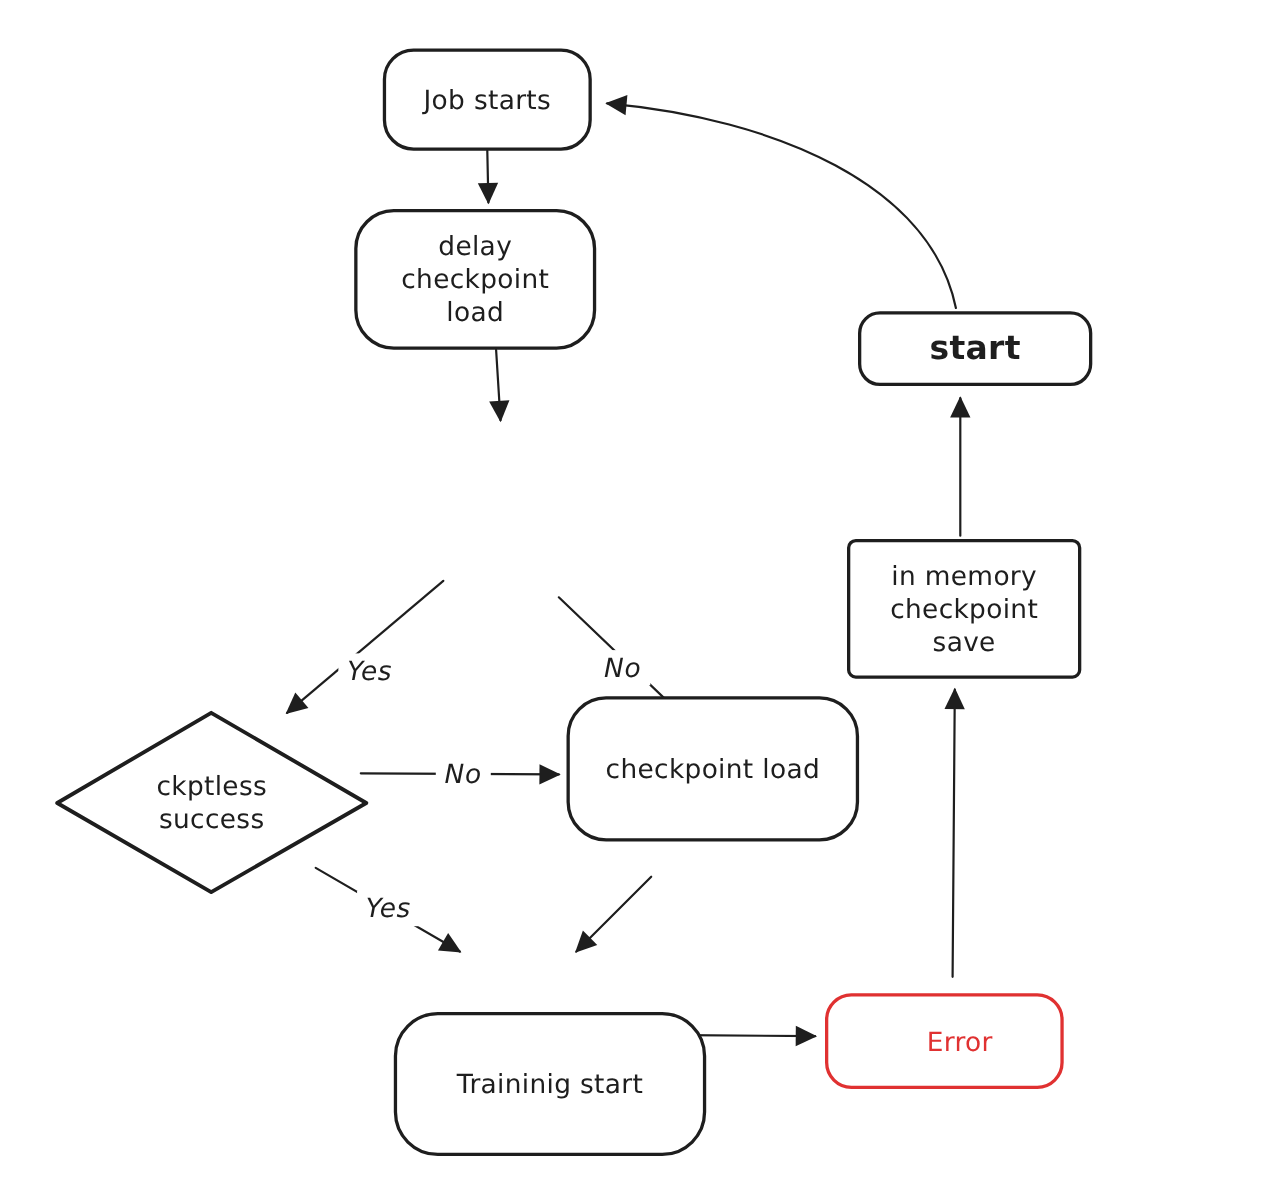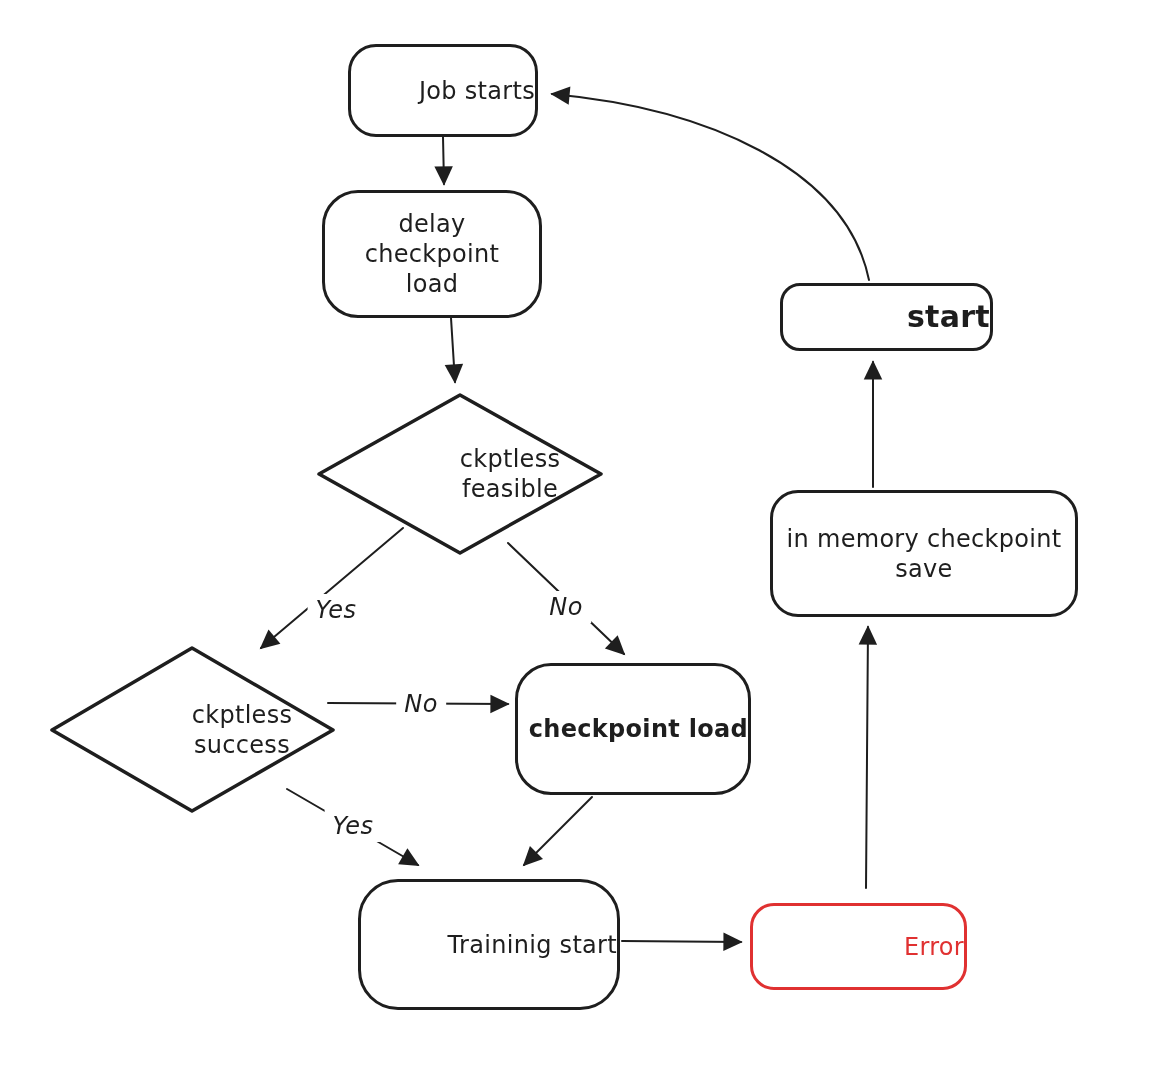--- a/index.html
+++ b/index.html
@@ -20,21 +20,21 @@
     position: absolute;
     left: 0;
     top: 0;
     z-index: 1;
   }
   .node {
     position: absolute;
     z-index: 2;
     display: flex;
     align-items: center;
-    justify-content: flex-end;
+    justify-content: center;
     box-sizing: border-box;
     background: #ffffff;
     border: 3px solid #1e1e1e;
     font-size: 24px;
     font-weight: 500;
     text-align: center;
     line-height: 1.25;
     letter-spacing: 0.3px;
   }
   .node.diamond {
@@ -51,24 +51,24 @@
     width: 190px;
   }
   .node.error-node {
     border-color: #e03131;
     color: #e03131;
   }
   #node-job-starts        { left: 348px; top: 44px;  width: 190px; height: 93px;  border-radius: 28px; }
   #node-delay-ckpt-load   { left: 322px; top: 190px; width: 220px; height: 128px; border-radius: 36px; padding: 0 14px; }
   #node-ckptless-feasible { left: 315px; top: 391px; width: 290px; height: 166px; }
   #node-ckptless-success  { left: 48px;  top: 644px; width: 289px; height: 171px; }
-  #node-checkpoint-load   { left: 515px; top: 663px; width: 236px; height: 132px; border-radius: 36px; font-weight: bold; }
-  #node-traininig-start   { left: 358px; top: 879px; width: 262px; height: 131px; border-radius: 40px; }
+  #node-checkpoint-load   { left: 515px; top: 633px; width: 266px; height: 132px; border-radius: 36px; }
+  #node-traininig-start   { left: 358px; top: 920px; width: 284px; height: 131px; border-radius: 40px; }
   #node-error             { left: 750px; top: 903px; width: 217px; height: 87px;  border-radius: 24px; padding-left: 28px; }
-  #node-in-memory-save    { left: 770px; top: 490px; width: 308px; height: 127px; border-radius: 28px; padding: 0 10px; }
+  #node-in-memory-save    { left: 770px; top: 490px; width: 213px; height: 127px; border-radius: 8px; padding: 0 10px; }
   #node-abort             { left: 780px; top: 283px; width: 213px; height: 68px;  border-radius: 20px; font-size: 30px; font-weight: 600; }
   .edge-label {
     position: absolute;
     z-index: 3;
     background: #ffffff;
     padding: 2px 8px;
     font-size: 24px;
     font-weight: 500;
     font-style: italic;
     letter-spacing: 0.5px;
@@ -107,26 +107,20 @@
   </svg>
 
   <div class="node" id="node-job-starts">
     <span class="label">Job starts</span>
   </div>
 
   <div class="node" id="node-delay-ckpt-load">
     <span class="label">delay checkpoint load</span>
   </div>
 
-  <div class="node diamond" id="node-ckptless-feasible">
-    <svg viewBox="0 0 290 166">
-      <path d="M145 4 L286 83 L145 162 L4 83 Z" fill="#ffffff" stroke="#1e1e1e" stroke-width="3.5" stroke-linejoin="round"></path>
-    </svg>
-    <span class="label">ckptless feasible</span>
-  </div>
 
   <div class="node diamond" id="node-ckptless-success">
     <svg viewBox="0 0 289 171">
       <path d="M144 4 L285 86 L144 167 L4 86 Z" fill="#ffffff" stroke="#1e1e1e" stroke-width="3.5" stroke-linejoin="round"></path>
     </svg>
     <span class="label">ckptless success</span>
   </div>
 
   <div class="node" id="node-checkpoint-load">
     <span class="label">checkpoint load</span>

